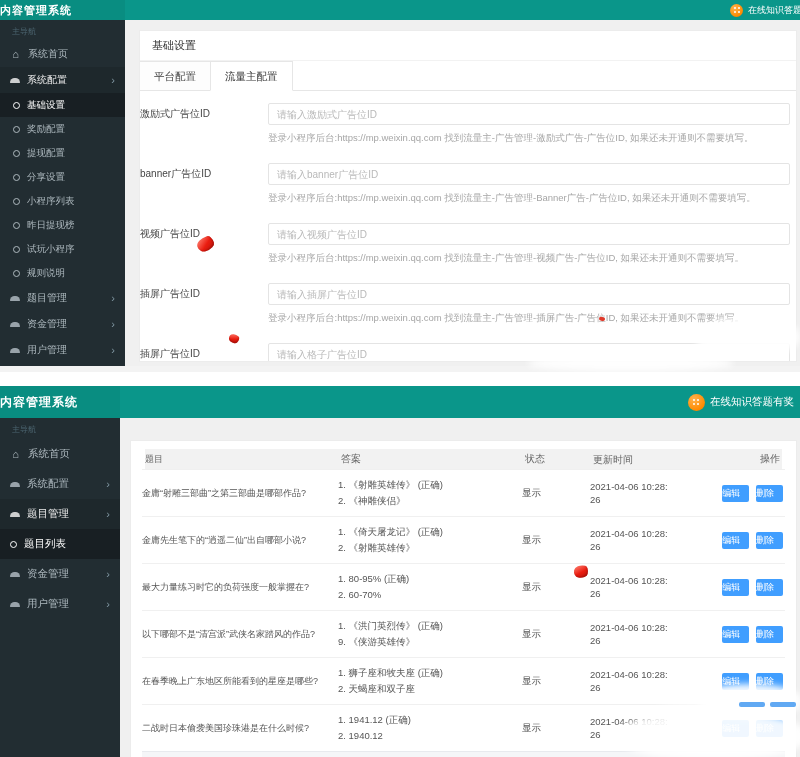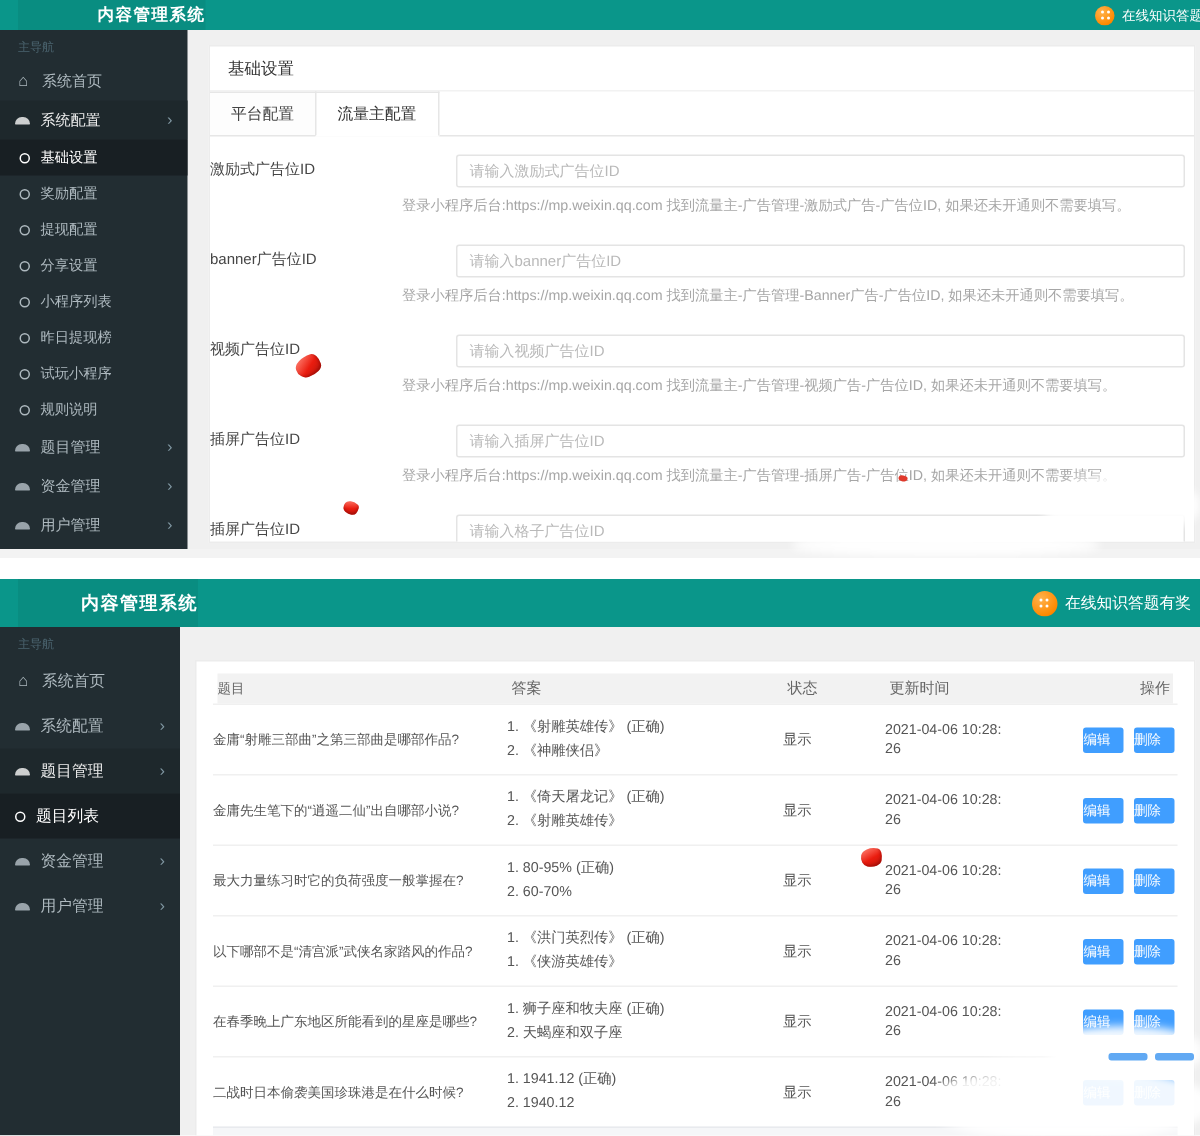--- a/index.html
+++ b/index.html
@@ -7,21 +7,21 @@
        font-family:"Liberation Sans","DejaVu Sans",sans-serif;overflow:hidden;}
 
   .screen{position:absolute;left:0;width:800px;overflow:hidden;background:#f0f0f0;}
   #screen-top{top:0;height:372px;}
   #screen-bottom{top:386px;height:371px;}
 
   
   .topbar{display:flex;align-items:center;background:#0a968a;color:#fff;position:relative;z-index:2;}
   #screen-top .topbar{height:20px;}
   #screen-bottom .topbar{height:32px;}
-  .brand{flex:none;text-align:right;font-weight:bold;letter-spacing:1px;background:rgba(0,0,0,.06);margin-left:12px;}
+  .brand{flex:none;text-align:left;font-weight:bold;letter-spacing:1px;background:rgba(0,0,0,.06);}
   #screen-top .brand{width:125px;font-size:11px;line-height:20px;}
   #screen-bottom .brand{width:120px;font-size:12px;line-height:32px;}
   .topbar-right{margin-left:auto;display:flex;align-items:center;gap:5px;overflow:hidden;white-space:nowrap;}
   #screen-top .topbar-right{width:70px;font-size:9px;}
   #screen-bottom .topbar-right{width:112px;font-size:10.5px;}
   .avatar{flex:none;border-radius:50%;background:radial-gradient(circle at 35% 30%,#ffb24d,#ff8a00 70%,#ef6c00);position:relative;}
   #screen-top .avatar{width:13px;height:13px;}
   #screen-bottom .avatar{width:17px;height:17px;}
   .avatar::before{content:"";position:absolute;left:32%;top:30%;width:2px;height:2px;background:#fff;border-radius:50%;
                   box-shadow:4px 0 0 #fff,0 4px 0 #fff,4px 4px 0 #fff;}
@@ -52,21 +52,21 @@
   #card-settings{margin:10px 3px 0 14px;height:332px;overflow:hidden;}
   .card-head{padding:7px 12px;font-size:11px;color:#333;border-bottom:1px solid #f2f2f2;}
   .tabs{display:flex;border-bottom:1px solid #e6e6e6;height:29px;}
   .tab{padding:0 14px;line-height:28px;font-size:10.5px;color:#444;background:#fdfdfd;
        border:1px solid #e6e6e6;border-bottom:none;margin-left:-1px;cursor:pointer;}
   .tab.active{background:#fff;margin-bottom:-1px;border-bottom:1px solid #fff;color:#333;}
   .form{padding:12px 6px 0 0;}
   .field{display:flex;flex-wrap:wrap;margin-bottom:18px;}
   .field label{flex:none;width:120px;padding-right:8px;font-size:10px;color:#454545;line-height:22px;}
   .field input{flex:1;height:22px;box-sizing:border-box;border:1px solid #e4e4e4;border-radius:2px;
-               padding:0 8px;font-size:10px;color:#333;outline:none;min-width:0;margin-left:36px;}
+               padding:0 8px;font-size:10px;color:#333;outline:none;min-width:0;}
   .field input::placeholder{color:#b9b9b9;}
   .help{flex:none;width:100%;margin:6px 0 0 128px;font-size:9.5px;color:#a6a6a6;line-height:14px;white-space:nowrap;overflow:hidden;}
 
   .screen-foot{position:absolute;left:0;right:0;bottom:0;height:6px;background:#f3f3f3;z-index:3;}
 
   
   #card-table{margin:10px 3px 0 10px;padding-top:8px;min-height:340px;position:relative;}
   .thead{display:flex;align-items:center;background:#f2f2f2;height:20px;margin:0 14px;font-size:10px;color:#666;}
   .trow{display:flex;align-items:center;margin:0 11px;border-top:1px solid #f0f0f0;min-height:46px;font-size:9.5px;color:#555;}
   .trow:first-of-type{border-top:none;}
@@ -308,21 +308,21 @@
         <div class="c-o">
           <button class="btn">编辑</button>
           <button class="btn">删除</button>
         </div>
       </div>
 
       <div class="trow">
         <div class="c-q">以下哪部不是“清宫派”武侠名家踏风的作品?</div>
         <div class="c-a">
           <div>1. 《洪门英烈传》 (正确)</div>
-          <div>1. 《侠游英雄传》</div>
+          <div>9. 《侠游英雄传》</div>
         </div>
         <div class="c-s">显示</div>
         <div class="c-t">
           <span>2021-04-06 10:28:</span>
           <span>26</span>
         </div>
         <div class="c-o">
           <button class="btn">编辑</button>
           <button class="btn">删除</button>
         </div>

